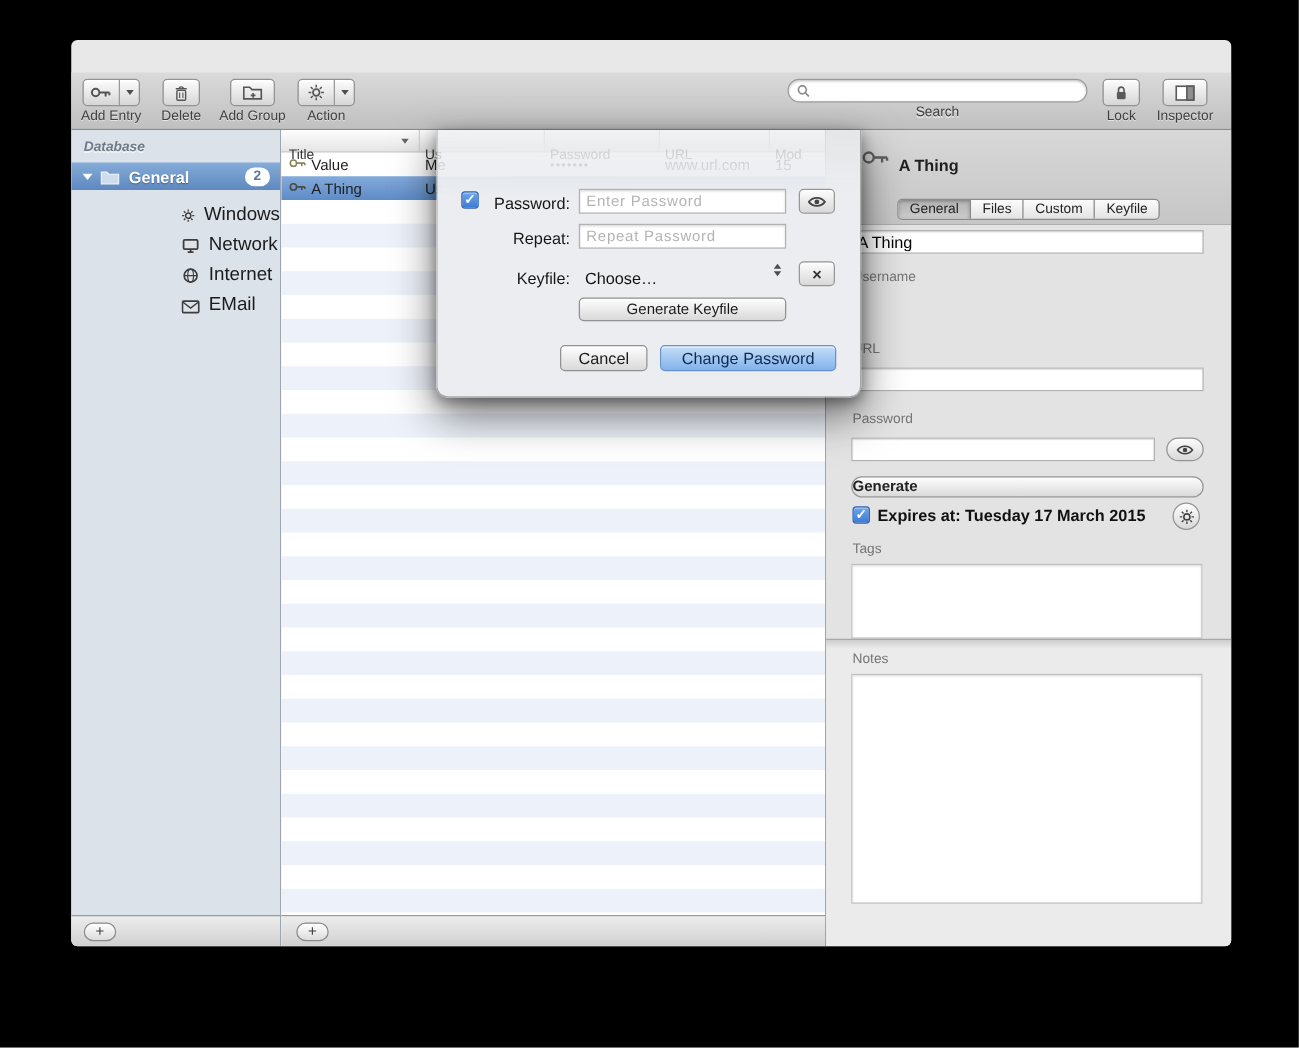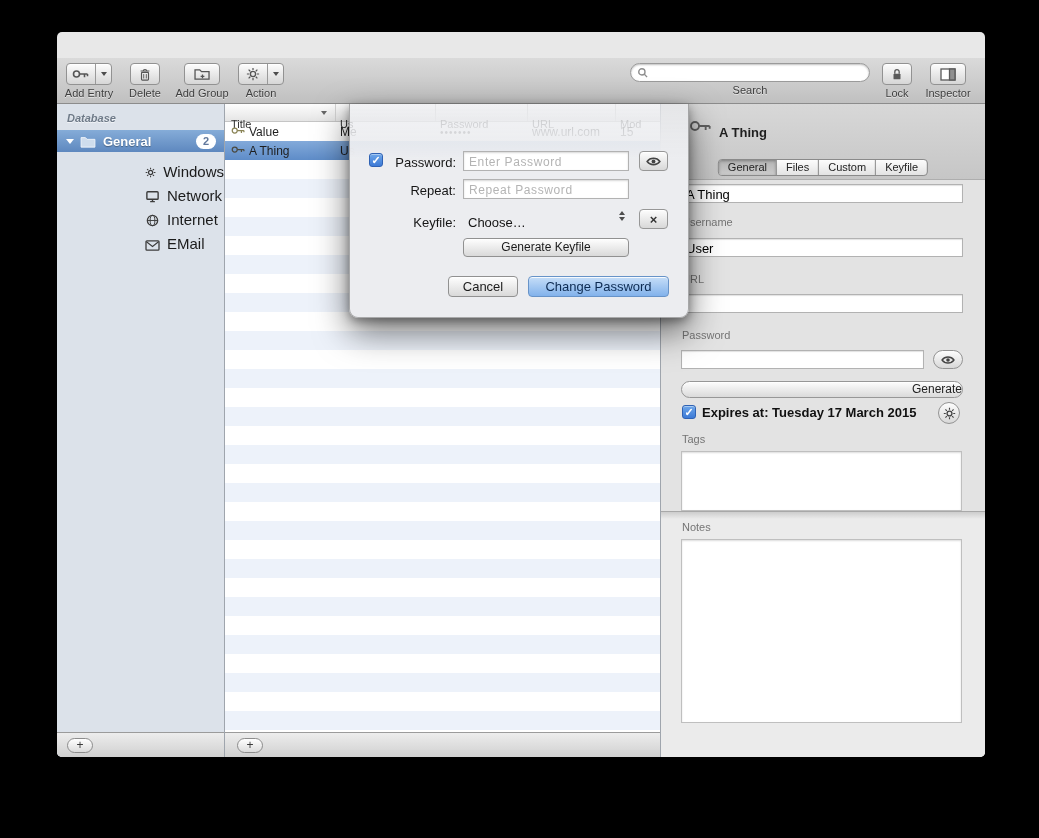--- a/index.html
+++ b/index.html
@@ -74,21 +74,21 @@
   .tab{padding:0 9px;line-height:15px;border-right:1px solid #8a8a8a;}
   .tab:last-child{border-right:none;}
   .tab.selected{background:linear-gradient(#b4b4b4,#cccccc);box-shadow:inset 0 1px 3px rgba(0,0,0,.3);}
   .ifield{position:absolute;height:19px;box-sizing:border-box;border:1px solid #b2b2b2;background:#fff;
           box-shadow:inset 0 1px 1px rgba(0,0,0,.12);}
   .ifield input{width:100%;height:100%;border:none;outline:none;background:transparent;font-size:13px;
                 font-family:inherit;padding:0 4px;box-sizing:border-box;}
   .ilabel{position:absolute;font-size:11px;color:#757575;}
   .capsule-btn{position:absolute;box-sizing:border-box;border:1px solid #979797;border-radius:9px;
                background:linear-gradient(#fdfdfd,#dadada);box-shadow:inset 0 1px 0 rgba(255,255,255,.8);
-               font-size:12px;color:#222;text-align:right;}
+               font-size:12px;color:#222;text-align:left;font-weight:bold;}
   .round-btn{position:absolute;box-sizing:border-box;border:1px solid #949494;border-radius:10px;
              background:linear-gradient(#fdfdfd,#d8d8d8);display:flex;align-items:center;justify-content:center;}
   .check{width:14px;height:14px;box-sizing:border-box;border-radius:3px;border:1px solid #2f62b4;
          background:linear-gradient(#6ea7ea,#3d7ad6);color:#fff;font-size:11px;line-height:12px;font-weight:bold;
          text-align:center;box-shadow:inset 0 1px 0 rgba(255,255,255,.4);}
   .expires-label{position:absolute;left:41px;top:301px;font-size:13px;font-weight:bold;color:#111;}
   .ibox{position:absolute;box-sizing:border-box;border:1px solid #bfbfbf;background:#fff;resize:none;outline:none;
         box-shadow:inset 0 1px 2px rgba(0,0,0,.14);font-family:inherit;}
   .insp-lower{position:absolute;left:0;right:0;top:408px;bottom:0;background:#ebebeb;}
   .insp-divider{position:absolute;left:0;right:0;top:407px;height:7px;border-top:1px solid #a8a8a8;
@@ -338,23 +338,20 @@
         <span class="tab">Custom</span>
         <span class="tab">Keyfile</span>
       </div>
     </div>
 
     <div class="ifield" style="left:20px;top:80px;width:282px">
       <input type="text" value="A Thing" style="">
     </div>
 
     <span class="ilabel" style="left:21px;top:112px">Username</span>
-    <div class="ifield" style="left:20px;top:134px;width:282px">
-      <input type="text" value="User" style="">
-    </div>
 
     <span class="ilabel" style="left:21px;top:169px">URL</span>
     <div class="ifield" style="left:20px;top:190px;width:282px">
       <input type="text" value="" style="">
     </div>
 
     <span class="ilabel" style="left:21px;top:225px">Password</span>
     <div class="ifield" style="left:20px;top:246px;width:243px">
       <input type="password" value="" style="">
     </div>

